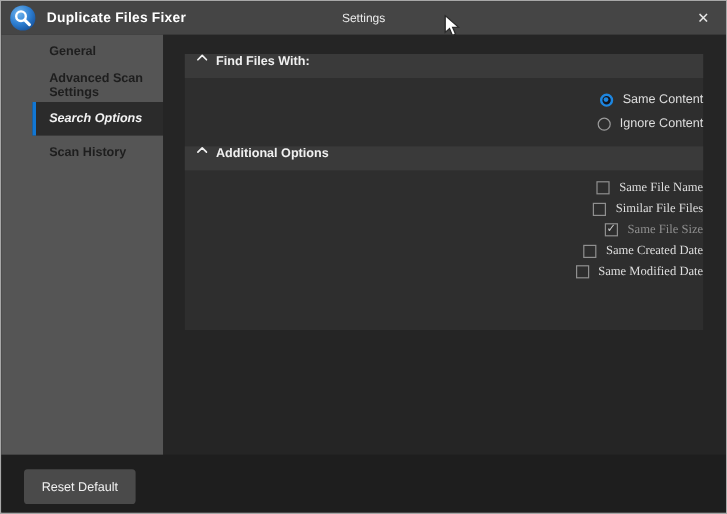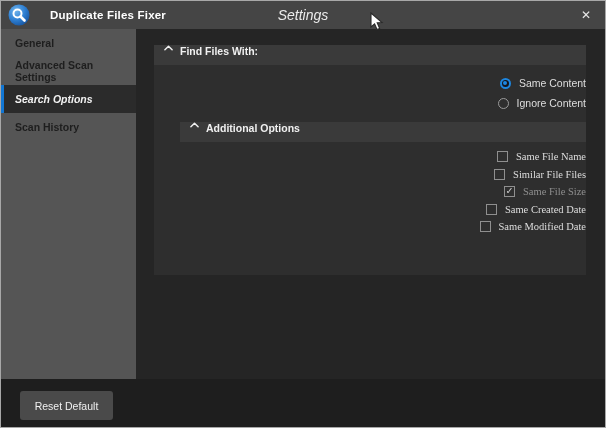--- a/index.html
+++ b/index.html
@@ -18,45 +18,44 @@
   
   .titlebar {
     position: absolute; left: 0; top: 0; right: 0; height: 28px;
     background: #454545;
     display: flex; align-items: center;
   }
   .app-logo {
     width: 22px; height: 22px; margin-left: 7px; flex: 0 0 auto;
   }
   .app-title {
-    margin-left: 20px;
+    margin-left: 9px;
     color: #ffffff; font-size: 11.5px; font-weight: bold;
     letter-spacing: .2px;
   }
   .window-title {
     position: absolute; left: 0; right: 0; text-align: center;
-    color: #ececec; font-size: 14px;
+    color: #ececec; font-size: 10px;
     pointer-events: none;
-    font-style: italic;
   }
   .close-btn {
     position: absolute; right: 8px; top: 0; height: 28px; width: 22px;
     display: flex; align-items: center; justify-content: center;
     color: #e8e8e8; font-size: 12px; cursor: default;
   }
 
   
   .sidebar {
     position: absolute; left: 0; top: 28px; width: 135px; height: 350px;
     background: #555555;
   }
   .side-item {
     height: 28px; display: flex; align-items: center;
     padding-left: 14px;
-    color: #1e1e1e; font-size: 10.5px; font-weight: 600;
+    color: #1e1e1e; font-size: 10.5px; font-weight: 600; margin-left: 26px;
   }
   .side-item.selected {
     background: #2b2b2b;
     border-left: 3px solid #1277d4;
     padding-left: 11px;
     color: #f2f2f2;
     font-style: italic;
   }
 
   
@@ -67,21 +66,21 @@
   .panel {
     position: absolute; left: 18px; top: 16px; width: 432px; height: 230px;
     background: #2e2e2e;
   }
   .section-header {
     height: 20px; background: #3a3a3a;
     display: flex; align-items: flex-start; gap: 7px;
     padding-left: 10px;
     color: #f0f0f0; font-size: 10.5px; font-weight: 600;
   }
-  .section-header.second { margin-top: 9px; margin-left: 26px; }
+  .section-header.second { margin-top: 9px; }
   .chev { width: 9px; height: 6px; flex: 0 0 auto; }
 
   .radio-group { padding-top: 8px; }
   .opt-row {
     height: 20px; display: flex; align-items: center; gap: 8px;
     padding-left: 13px;
     color: #dedede; font-size: 10.5px; justify-content: flex-end;
   }
   .check-group { padding-top: 6px; }
   .check-group .opt-row { height: 17.5px; padding-left: 10px; font-family: Liberation Serif, serif; }

